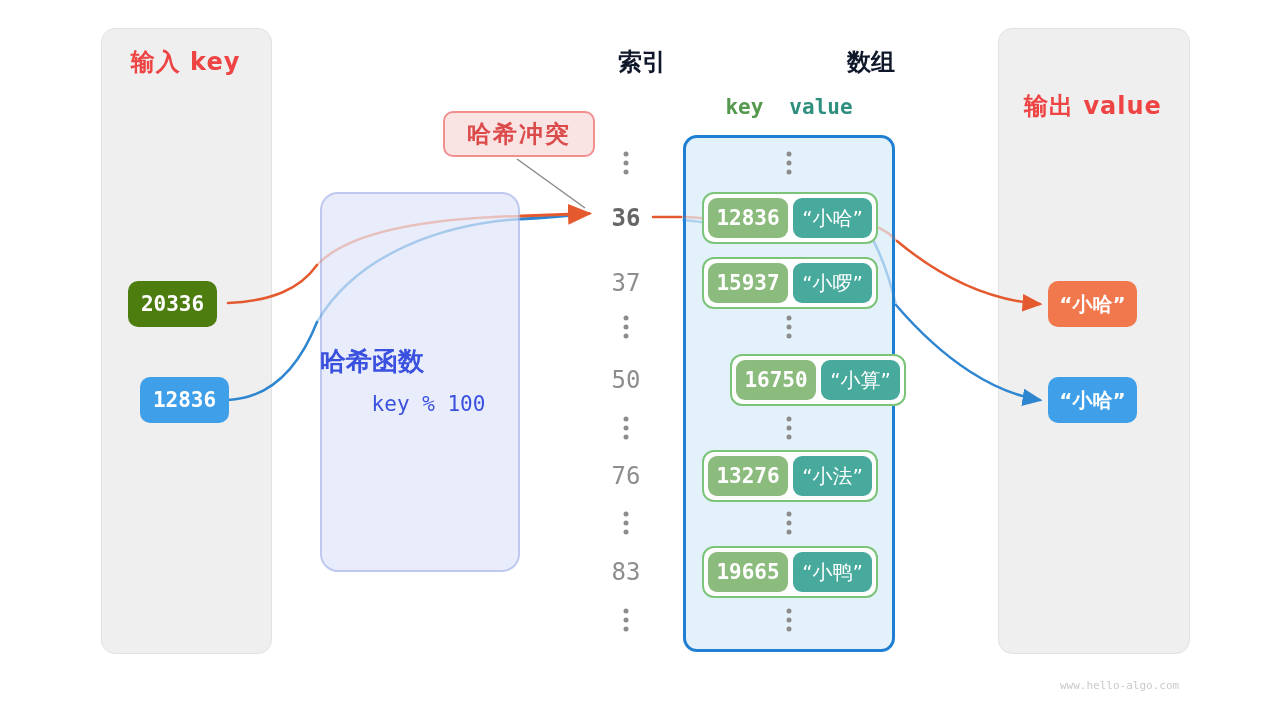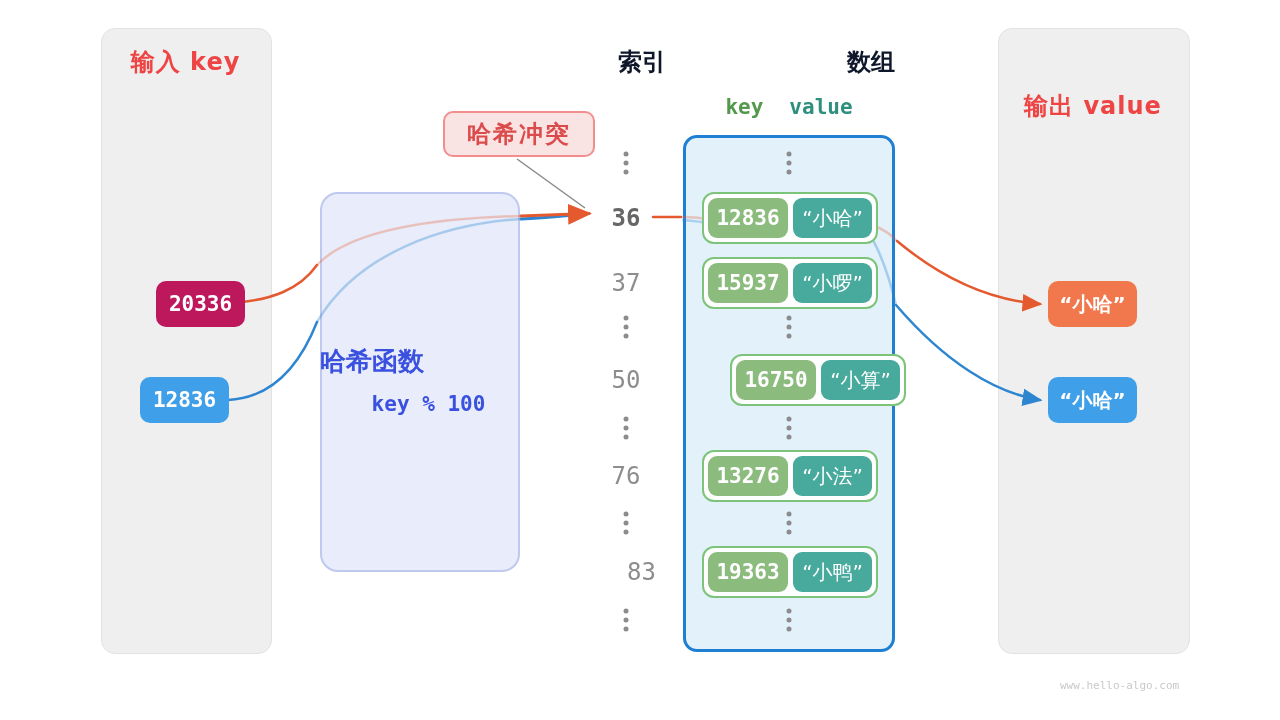--- a/index.html
+++ b/index.html
@@ -25,21 +25,21 @@
     color:#ffffff;font-weight:bold;font-size:21px;font-family:"DejaVu Sans Mono",monospace;
   }
   .chip.cjk{font-family:"DejaVu Sans",sans-serif;font-size:20px;}
 
   
   .hash-box{
     left:320px;top:192px;width:200px;height:380px;border-radius:18px;
     background:#e9edfb;border:2px solid #bfc8ef;box-sizing:border-box;
   }
   .hash-title{left:320px;top:344px;width:200px;text-align:left;font-size:26px;font-weight:600;color:#3a50de;}
-  .hash-formula{left:320px;top:392px;width:217px;text-align:center;font-size:21px;font-weight:700;color:#3a50de;font-family:"DejaVu Sans Mono",monospace;}
+  .hash-formula{left:320px;top:392px;width:217px;text-align:center;font-size:21px;font-weight:400;color:#3a50de;font-family:"DejaVu Sans Mono",monospace;}
 
   
   .collision{
     left:443px;top:111px;width:152px;height:46px;border-radius:10px;box-sizing:border-box;
     background:#fae3e3;border:2px solid #f38e8e;display:flex;align-items:center;justify-content:center;
     font-size:24px;font-weight:bold;color:#dc4b4b;letter-spacing:2px;
   }
 
   
   .col-title{font-size:24px;font-weight:bold;color:#0f172a;text-align:right;}
@@ -125,33 +125,33 @@
 <div class="abs layer2 panel-title" style="left:101px;top:46px;width:169px;">输入 key</div>
 <div class="abs layer2 panel-title" style="left:998px;top:46px;width:190px;margin-top:44px;">输出 value</div>
 <div class="abs layer2 col-title" style="left:586px;top:46px;width:80px;">索引</div>
 <div class="abs layer2 col-title" style="left:683px;top:46px;width:212px;">数组</div>
 
 <div class="abs layer2 kv-header">
   <span class="k">key</span>
   <span class="v">value</span>
 </div>
 
-<div class="abs layer2 chip" style="left:156px;top:281px;background:#be185d;">20336</div>
+<div class="abs layer2 chip" style="left:128px;top:281px;background:#4d7c0f;">20336</div>
 <div class="abs layer2 chip" style="left:140px;top:377px;background:#3F9FE8;">12836</div>
 
 <div class="abs layer2 hash-title">哈希函数</div>
 <div class="abs layer2 hash-formula">key % 100</div>
 
 <div class="abs layer2 collision">哈希冲突</div>
 
 <div class="abs layer2 idx hl" style="top:204px;">36</div>
 <div class="abs layer2 idx" style="top:269px;">37</div>
 <div class="abs layer2 idx" style="top:366px;">50</div>
 <div class="abs layer2 idx" style="top:462px;">76</div>
-<div class="abs layer2 idx" style="top:558px;text-align:right;">83</div>
+<div class="abs layer2 idx" style="top:558px;">83</div>
 
 <div class="abs layer2 vdots" style="left:626px;top:163px;"></div>
 <div class="abs layer2 vdots" style="left:626px;top:327px;"></div>
 <div class="abs layer2 vdots" style="left:626px;top:428px;"></div>
 <div class="abs layer2 vdots" style="left:626px;top:523px;"></div>
 <div class="abs layer2 vdots" style="left:626px;top:620px;"></div>
 
 <div class="abs layer2 vdots" style="left:789px;top:163px;"></div>
 <div class="abs layer2 vdots" style="left:789px;top:327px;"></div>
 <div class="abs layer2 vdots" style="left:789px;top:428px;"></div>
@@ -168,20 +168,20 @@
 </div>
 <div class="abs layer2 pair" style="top:354px;margin-left:28px;">
   <span class="key">16750</span>
   <span class="val">“小算”</span>
 </div>
 <div class="abs layer2 pair" style="top:450px;">
   <span class="key">13276</span>
   <span class="val">“小法”</span>
 </div>
 <div class="abs layer2 pair" style="top:546px;">
-  <span class="key">19363</span>
+  <span class="key">19665</span>
   <span class="val">“小鸭”</span>
 </div>
 
 <div class="abs layer2 chip cjk" style="left:1048px;top:281px;background:#F0784C;">“小哈”</div>
 <div class="abs layer2 chip cjk" style="left:1048px;top:377px;background:#3F9FE8;">“小哈”</div>
 
 <div class="abs layer2 watermark">www.hello-algo.com</div>
 
 </body></html>

